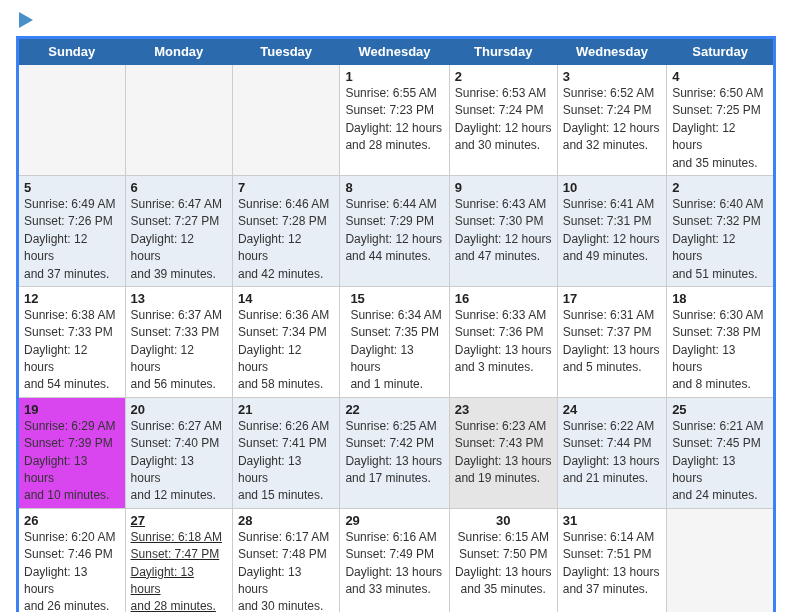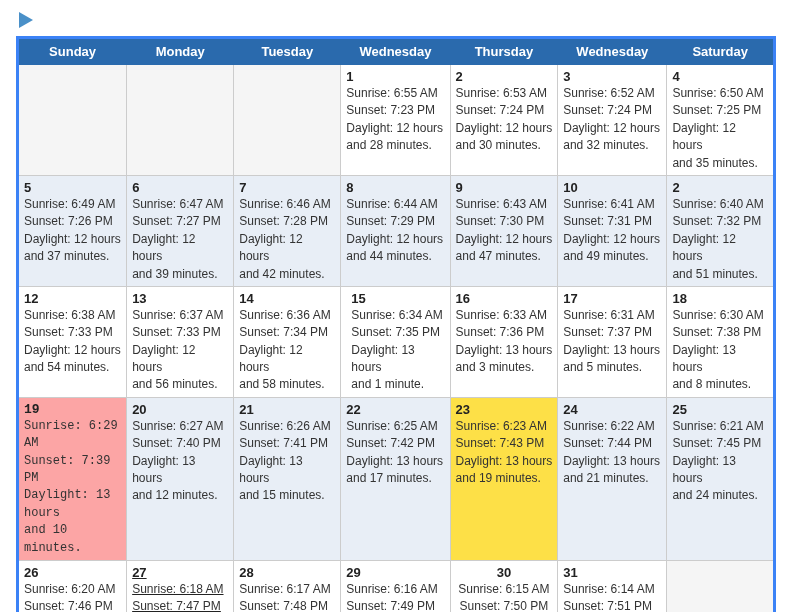--- a/index.html
+++ b/index.html
@@ -218,37 +218,37 @@
           <td style="background: rgb(255, 255, 255);">
             <span class="day-num">17</span>
             <div class="day-info">Sunrise: 6:31 AM<br>Sunset: 7:37 PM<br>Daylight: 13 hours<br>and 5 minutes.</div>
           </td>
           <td style="background: rgb(255, 255, 255);">
             <span class="day-num">18</span>
             <div class="day-info">Sunrise: 6:30 AM<br>Sunset: 7:38 PM<br>Daylight: 13 hours<br>and 8 minutes.</div>
           </td>
         </tr>
         <tr>
-          <td style="background: #fca5a5; font-family: Liberation Mono, monospace;">
+          <td style="background: #d946ef;">
             <span class="day-num">19</span>
             <div class="day-info">Sunrise: 6:29 AM<br>Sunset: 7:39 PM<br>Daylight: 13 hours<br>and 10 minutes.</div>
           </td>
           <td style="background: rgb(232, 238, 246);">
             <span class="day-num">20</span>
             <div class="day-info">Sunrise: 6:27 AM<br>Sunset: 7:40 PM<br>Daylight: 13 hours<br>and 12 minutes.</div>
           </td>
           <td style="background: rgb(232, 238, 246);">
             <span class="day-num">21</span>
             <div class="day-info">Sunrise: 6:26 AM<br>Sunset: 7:41 PM<br>Daylight: 13 hours<br>and 15 minutes.</div>
           </td>
           <td style="background: rgb(232, 238, 246);">
             <span class="day-num">22</span>
             <div class="day-info">Sunrise: 6:25 AM<br>Sunset: 7:42 PM<br>Daylight: 13 hours<br>and 17 minutes.</div>
           </td>
-          <td style="background: #fde047;">
+          <td style="background: #e5e5e5;">
             <span class="day-num">23</span>
             <div class="day-info">Sunrise: 6:23 AM<br>Sunset: 7:43 PM<br>Daylight: 13 hours<br>and 19 minutes.</div>
           </td>
           <td style="background: rgb(232, 238, 246);">
             <span class="day-num">24</span>
             <div class="day-info">Sunrise: 6:22 AM<br>Sunset: 7:44 PM<br>Daylight: 13 hours<br>and 21 minutes.</div>
           </td>
           <td style="background: rgb(232, 238, 246);">
             <span class="day-num">25</span>
             <div class="day-info">Sunrise: 6:21 AM<br>Sunset: 7:45 PM<br>Daylight: 13 hours<br>and 24 minutes.</div>

